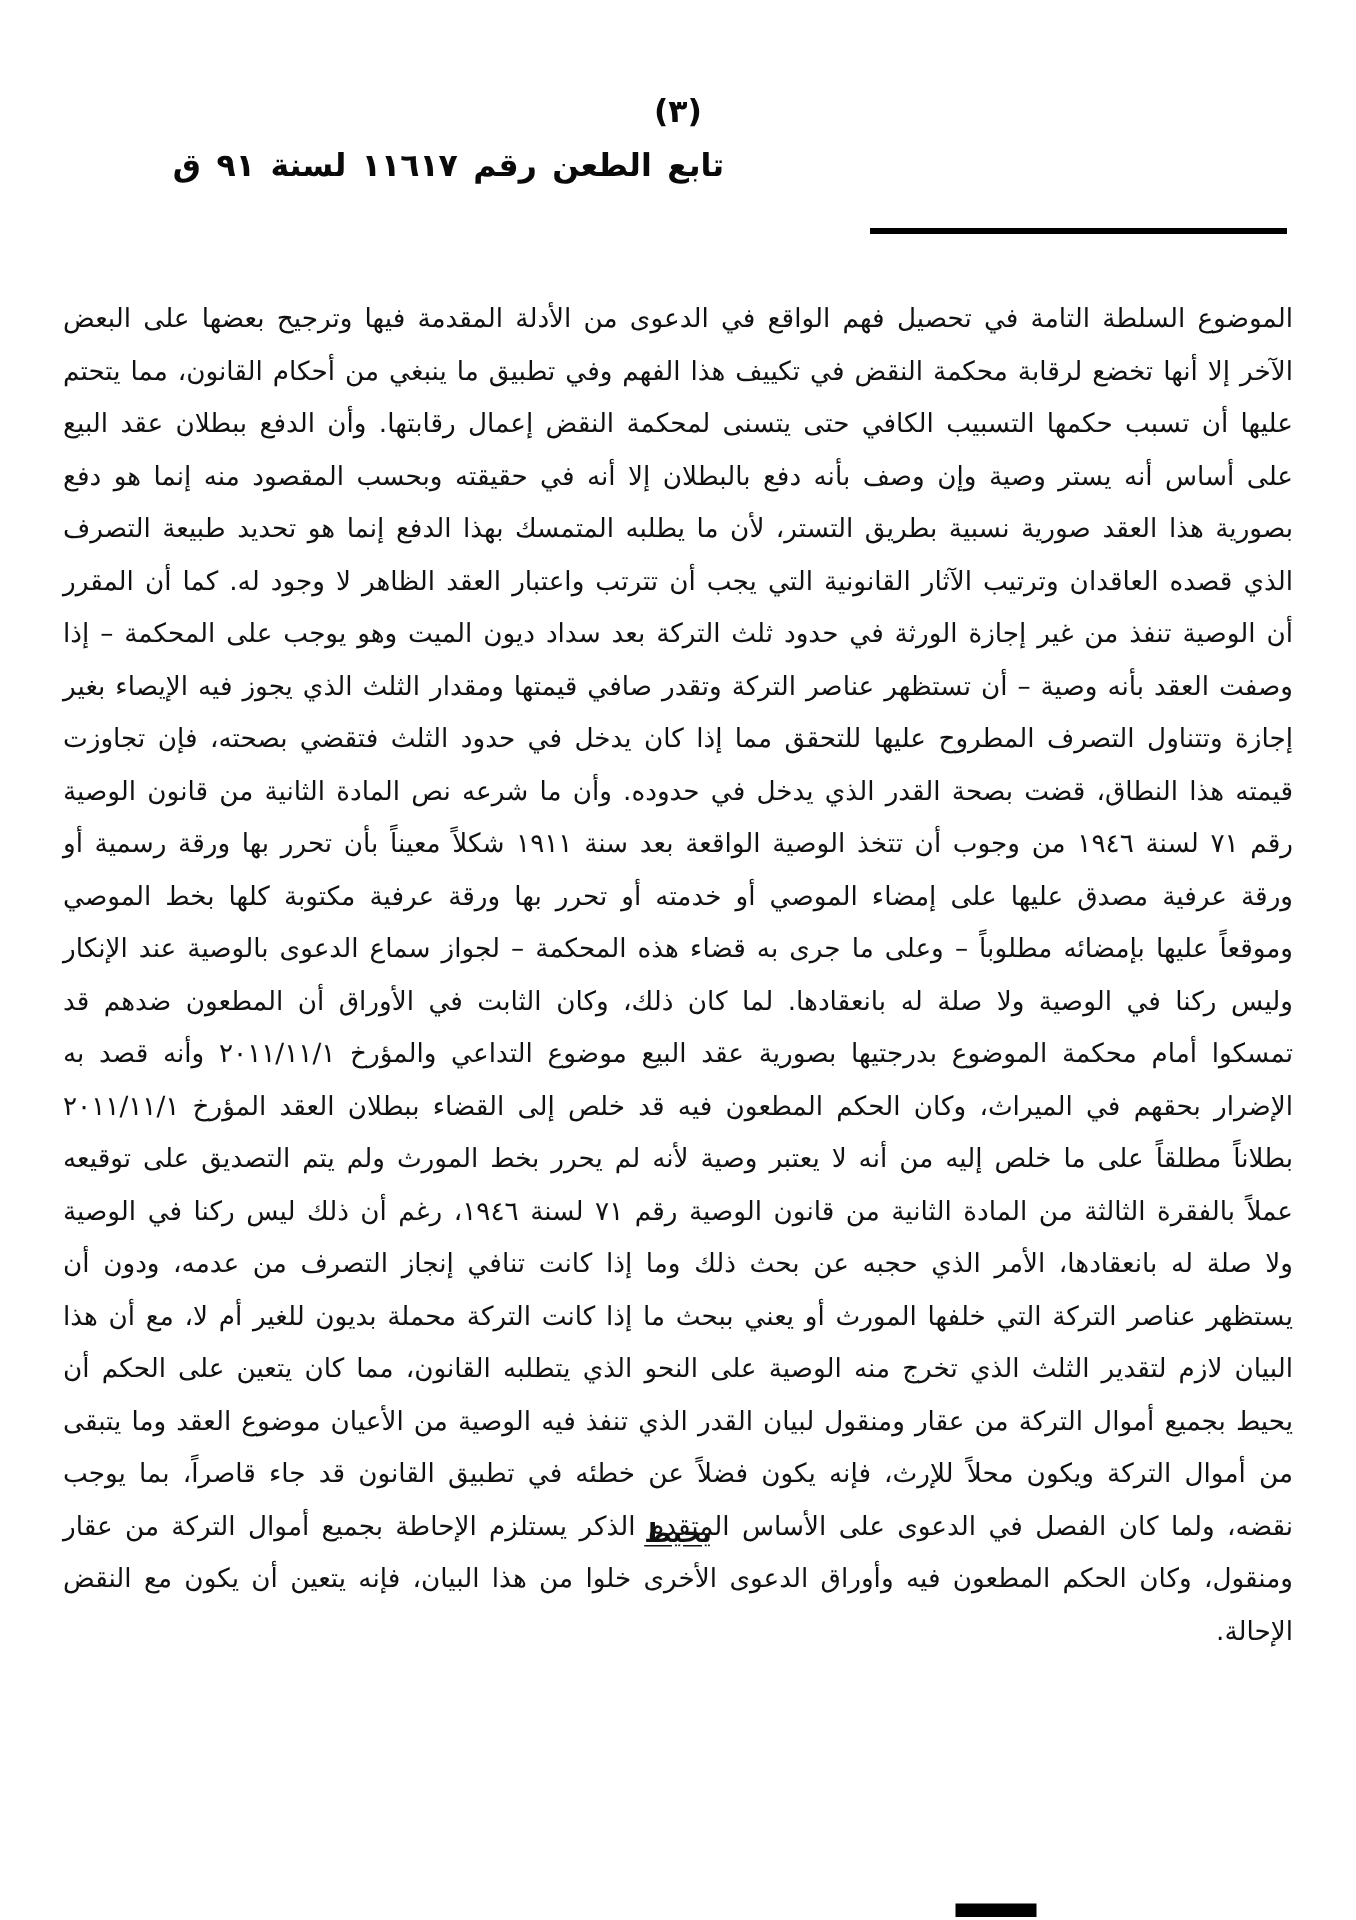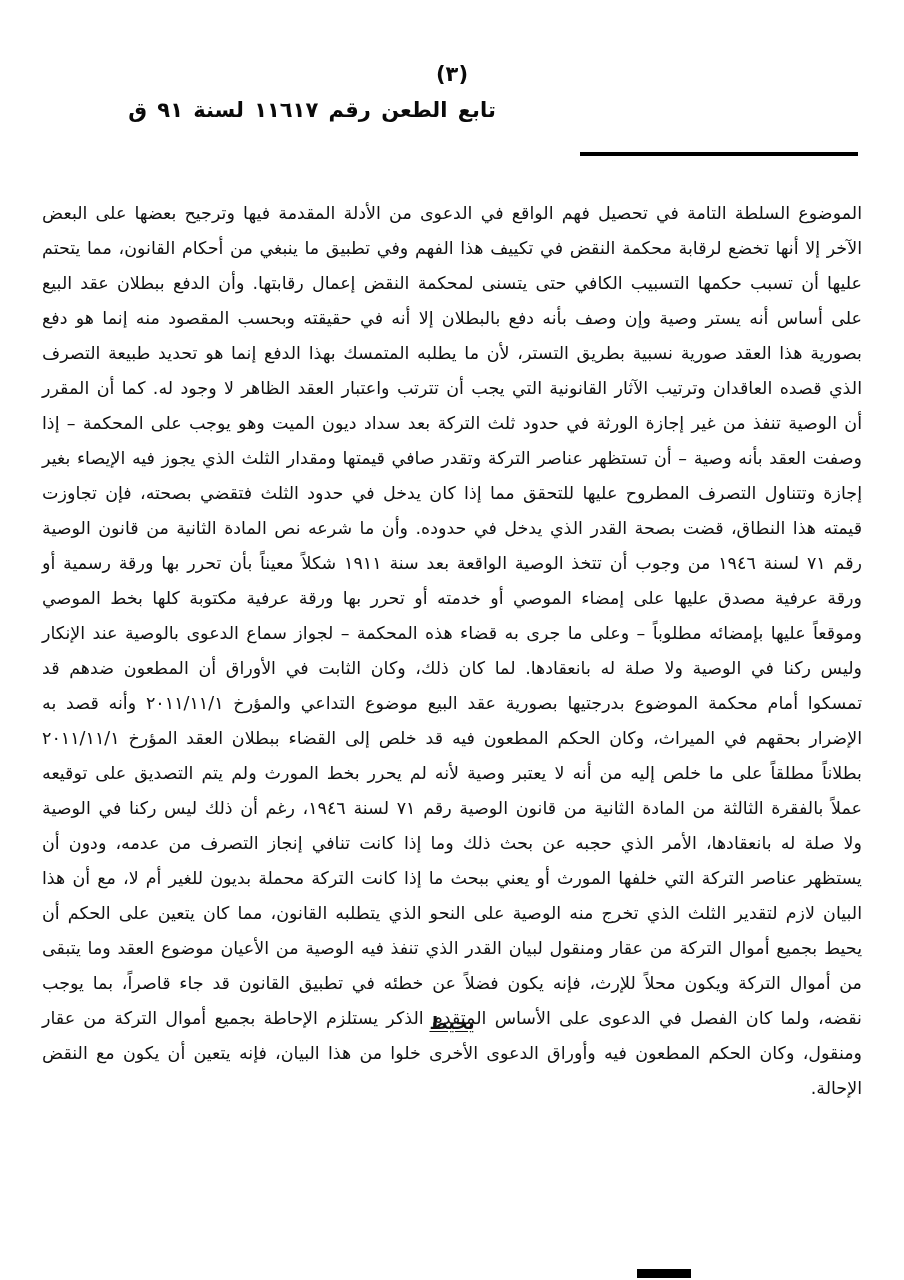--- a/index.html
+++ b/index.html
@@ -32,21 +32,21 @@
     text-align: center;
     font-size: 21px;
     font-weight: bold;
     color: #0a0a0a;
     letter-spacing: 0.5px;
   }
 
   .case-header {
     position: absolute;
     top: 98px;
-    right: 32px;
+    right: 45px;
     width: 820px;
     text-align: center;
     font-size: 21px;
     font-weight: bold;
     color: #0a0a0a;
     word-spacing: 3px;
   }
 
   .case-header-inner {
     display: inline-block;

